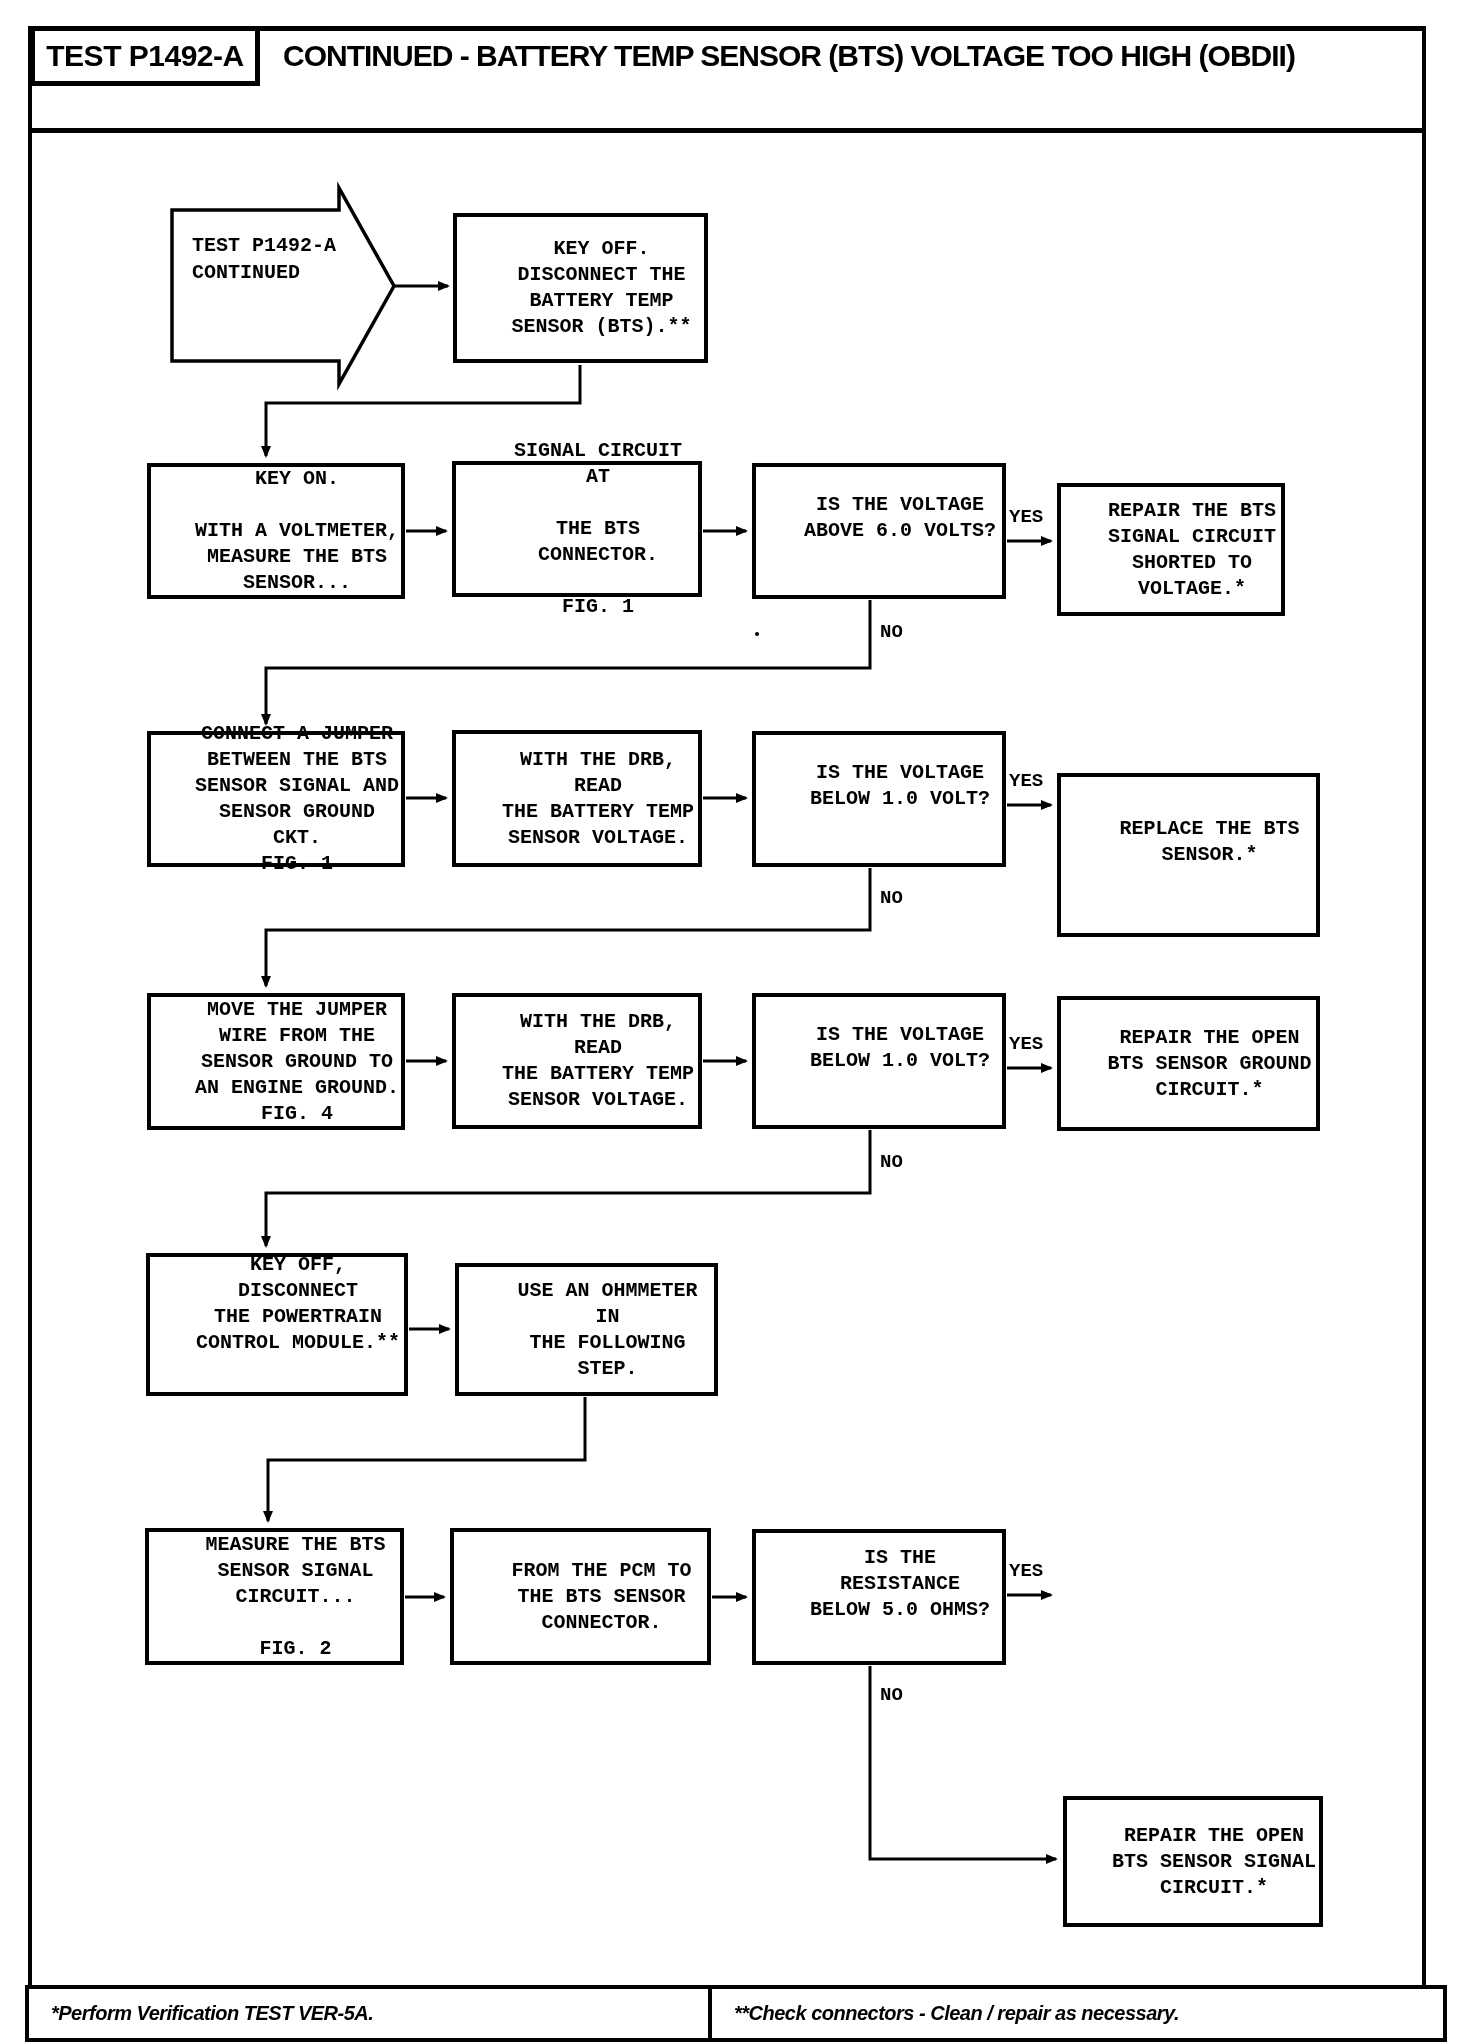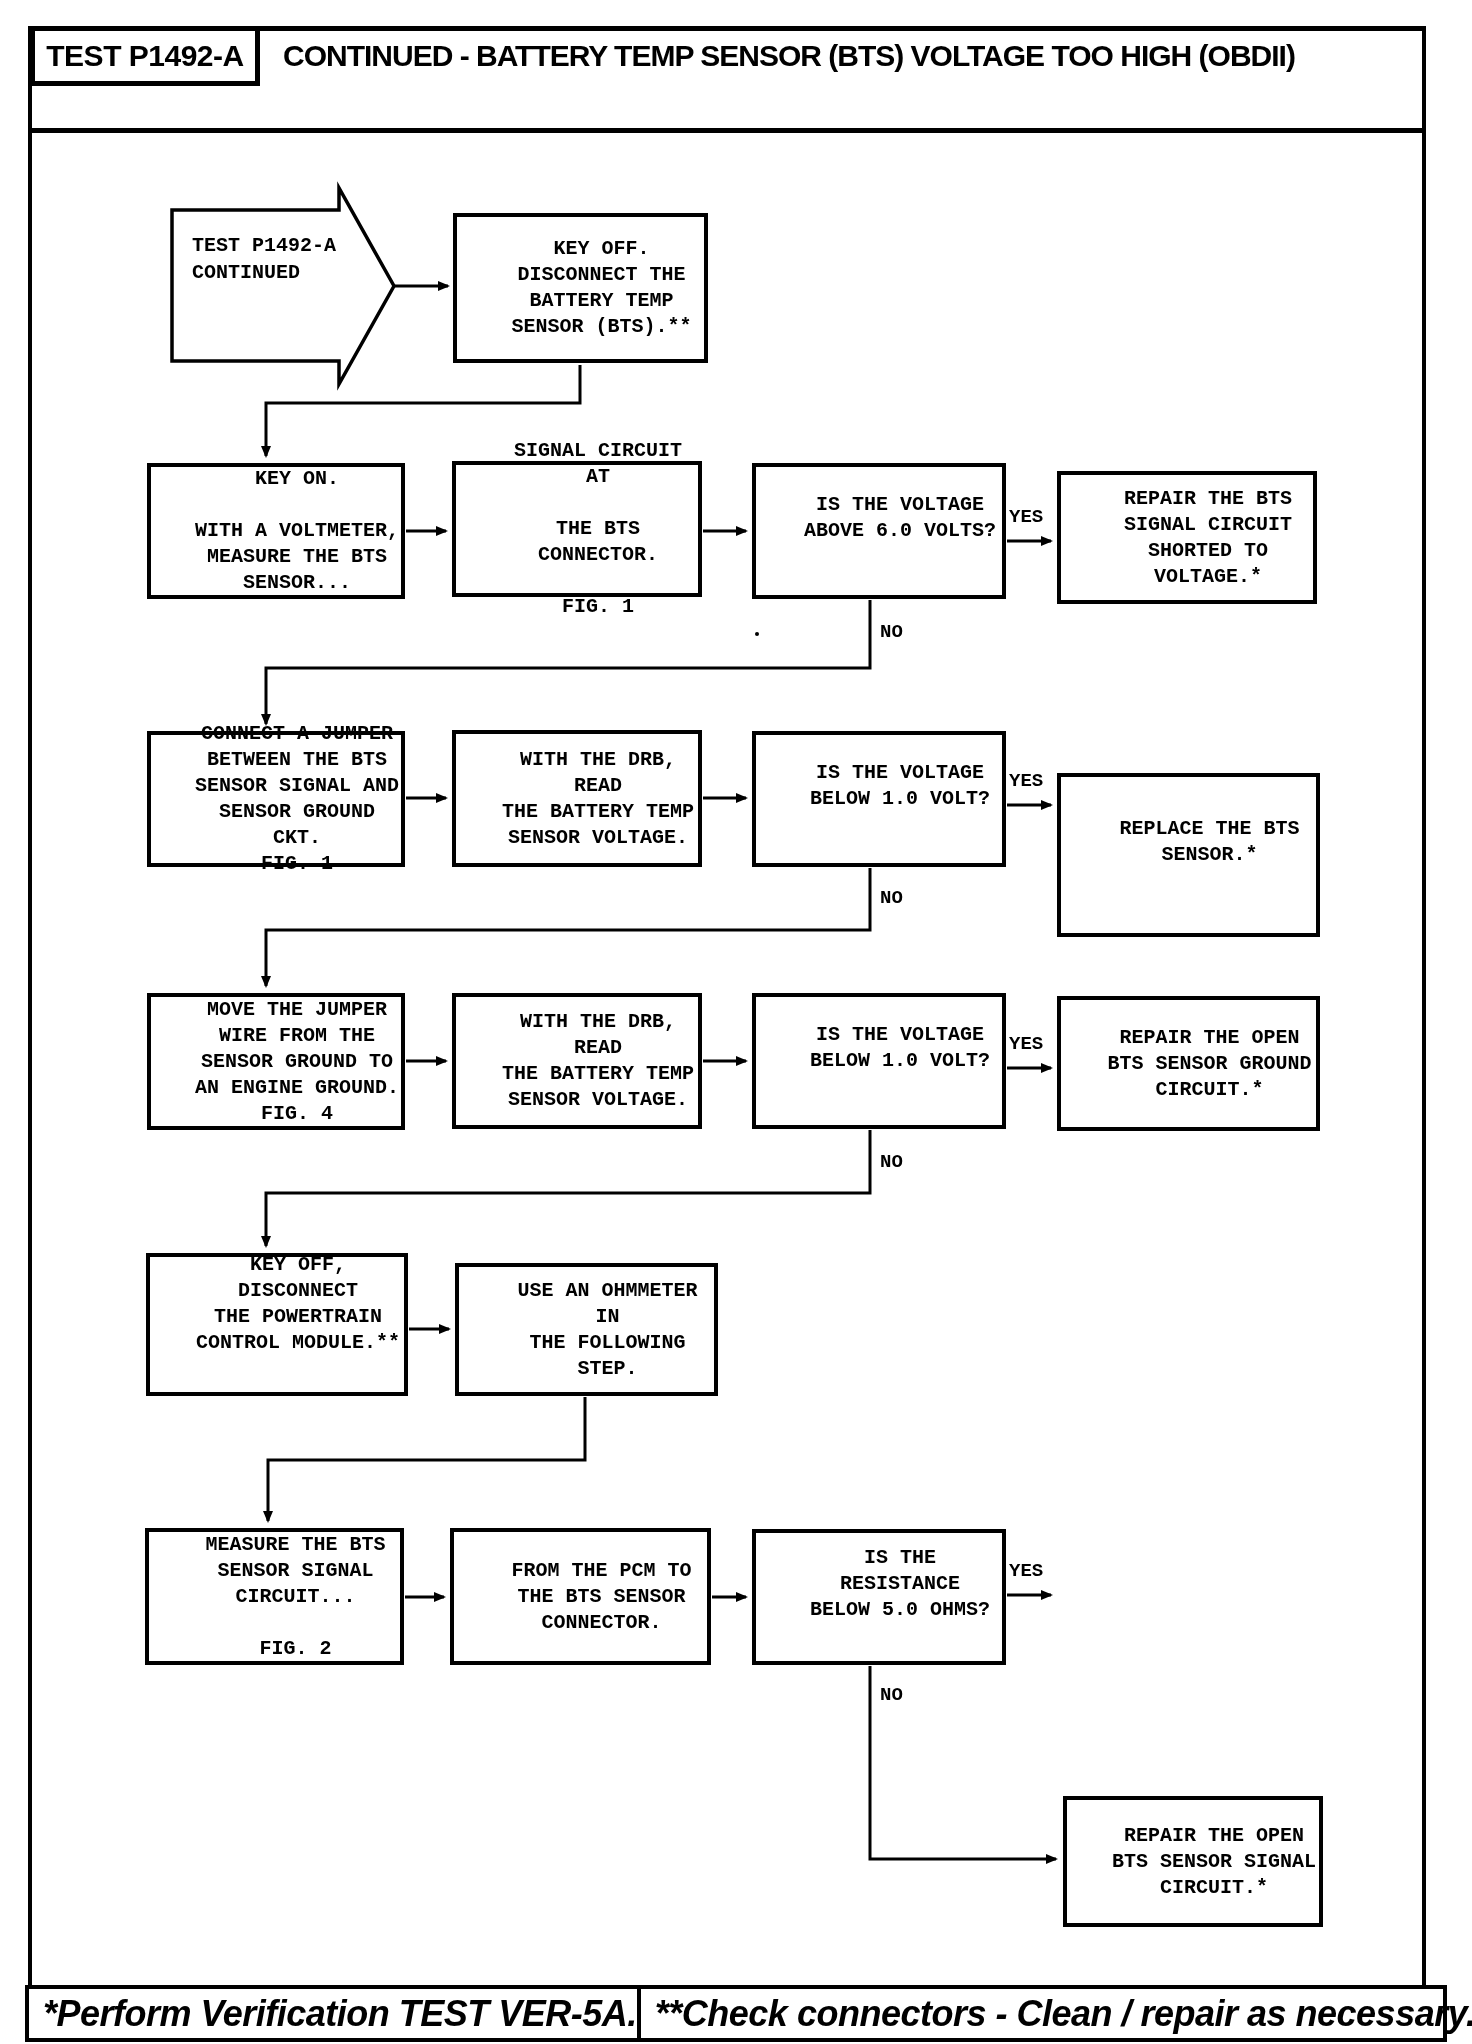--- a/index.html
+++ b/index.html
@@ -37,23 +37,23 @@
   }
   .blabel {
     position:absolute; font-size:19px; font-weight:bold; white-space:nowrap; z-index:3;
   }
   .dot { position:absolute; left:755px; top:624px; width:4px; height:4px; background:#000; border-radius:50%; }
   .footer {
     position:absolute; left:25px; top:1977px; width:1422px; height:57px;
     border:4px solid #000; background:#fff; display:flex; z-index:5;
   }
   .footer .cell {
-    display:flex; align-items:center; padding-left:14px;
+    display:flex; align-items:center; padding-left:22px;
     font-family:"Liberation Sans","DejaVu Sans",sans-serif;
-    font-weight:bold; font-style:italic; font-size:36px; letter-spacing:-0.5px;
+    font-weight:bold; font-style:italic; font-size:20px; letter-spacing:-0.5px;
     white-space:nowrap;
   }
   .footer .left { width:683px; border-right:4px solid #000; }
   .footer .right { flex:1; }
 </style>
 </head>
 <body>
 
 <div class="page">
 
@@ -110,21 +110,21 @@
 WITH A VOLTMETER,
 MEASURE THE BTS
 SENSOR...</div>
   <div class="node" style="left:452px; top:453px; width:250px; height:136px;">SIGNAL CIRCUIT AT
 
 THE BTS CONNECTOR.
 
 FIG. 1</div>
   <div class="node" style="left:752px; top:455px; width:254px; height:136px; padding-bottom:26px;">IS THE VOLTAGE
 ABOVE 6.0 VOLTS?</div>
-  <div class="node" style="left:1057px; top:463px; width:260px; height:133px;">REPAIR THE BTS
+  <div class="node" style="left:1057px; top:475px; width:228px; height:133px;">REPAIR THE BTS
 SIGNAL CIRCUIT
 SHORTED TO
 VOLTAGE.*</div>
 
   <div class="node" style="left:147px; top:723px; width:258px; height:136px;">CONNECT A JUMPER
 BETWEEN THE BTS
 SENSOR SIGNAL AND
 SENSOR GROUND CKT.
 FIG. 1</div>
   <div class="node" style="left:452px; top:722px; width:250px; height:137px;">WITH THE DRB, READ

